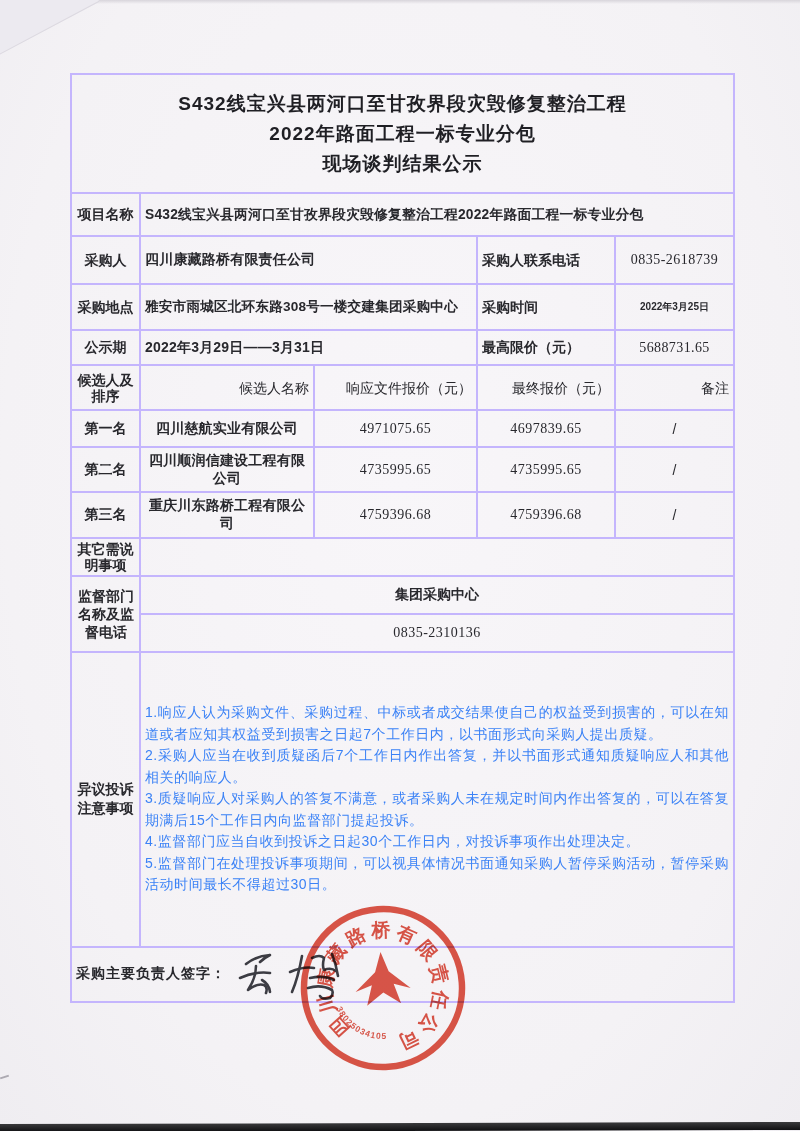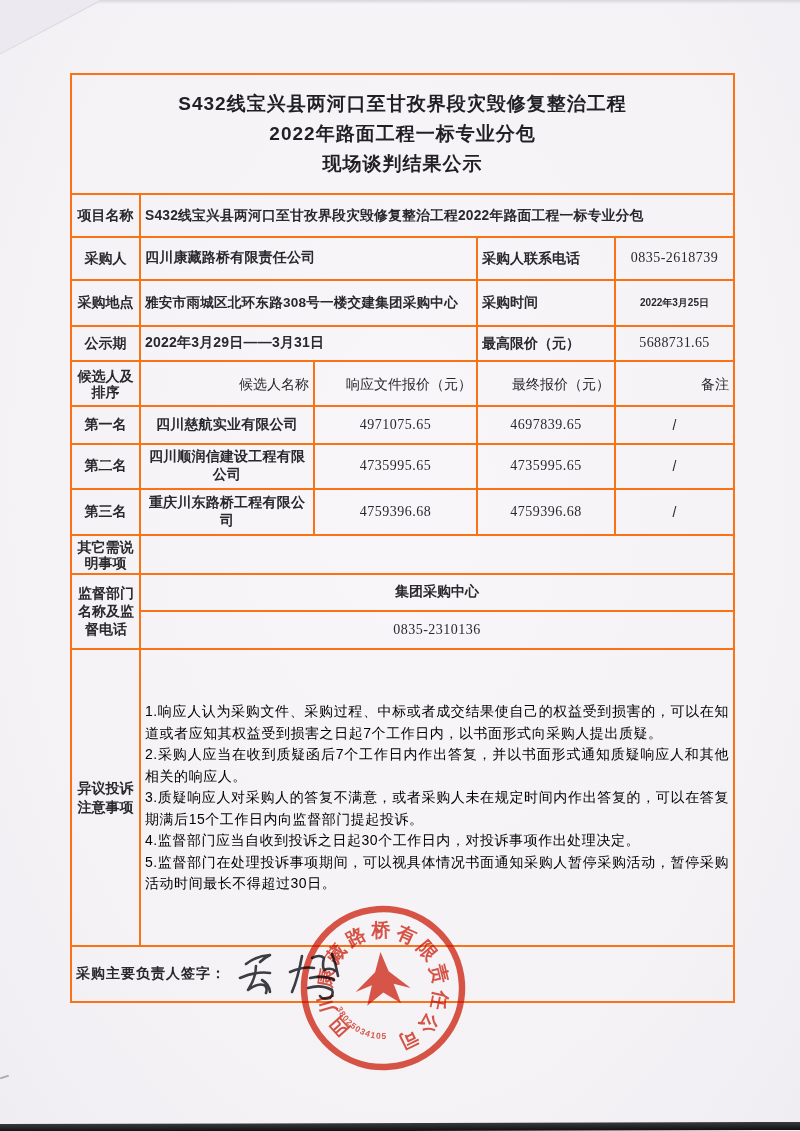--- a/index.html
+++ b/index.html
@@ -29,21 +29,21 @@
     position:absolute; left:0px; top:1076px; width:9px; height:2px;
     background:#8f8c95; transform:rotate(-18deg); opacity:.7;
   }
 
   table.doc{
     position:absolute; left:70px; top:73px;
     width:663px; height:930px;
     border-collapse:collapse; table-layout:fixed;
   }
   table.doc td{
-    border:2px solid #f97316;
+    border:2px solid #c4b5fd;
     vertical-align:middle;
     font-size:14px;
     color:#28282d;
     padding:2px 4px;
   }
   .title-cell{ text-align:center; }
   .title-line{
     font-size:19px; font-weight:bold; letter-spacing:1px;
     line-height:30px; color:#1f1f24;
   }
@@ -53,28 +53,28 @@
   .val-c{ text-align:center; }
   .num{ font-family:"Liberation Serif","DejaVu Serif",serif; font-size:15px; letter-spacing:0.5px; text-align:center; }
   .num-s{ font-family:"Liberation Serif","DejaVu Serif",serif; font-size:13.5px; letter-spacing:0.4px; text-align:center;}
   .hdr{ font-weight:400; text-align:right; line-height:18px;}
   .rank{ font-weight:600; text-align:center; }
   .name{ font-weight:600; text-align:center; font-size:13.5px; letter-spacing:0.2px;}
   .slash{ text-align:center; font-size:16px; font-weight:400; }
   .body-text{ padding:10px 8px 10px 7px; }
   .body-text p{
     font-size:14px; line-height:21.5px; letter-spacing:0.55px;
-    text-align:justify; font-weight:400; color:#000000;
+    text-align:justify; font-weight:400; color:#3b82f6;
   }
   .sig-cell{ font-weight:600; font-size:14.5px; padding-left:8px; letter-spacing:1px;}
 
   
   .r-title  td{ height:119px; }
   .r-proj   td{ height:43px; }
-  .r-buyer  td{ height:42px; }
+  .r-buyer  td{ height:48px; }
   .r-loc    td{ height:46px; }
   .r-pub    td{ height:35px; }
   .r-chdr   td{ height:45px; }
   .r-c1     td{ height:37px; }
   .r-c2     td{ height:45px; }
   .r-c3     td{ height:46px; }
   .r-other  td{ height:35px; }
   .r-sup1   td{ height:37px; }
   .r-sup2   td{ height:38px; }
   .r-obj    td{ height:295px; }

